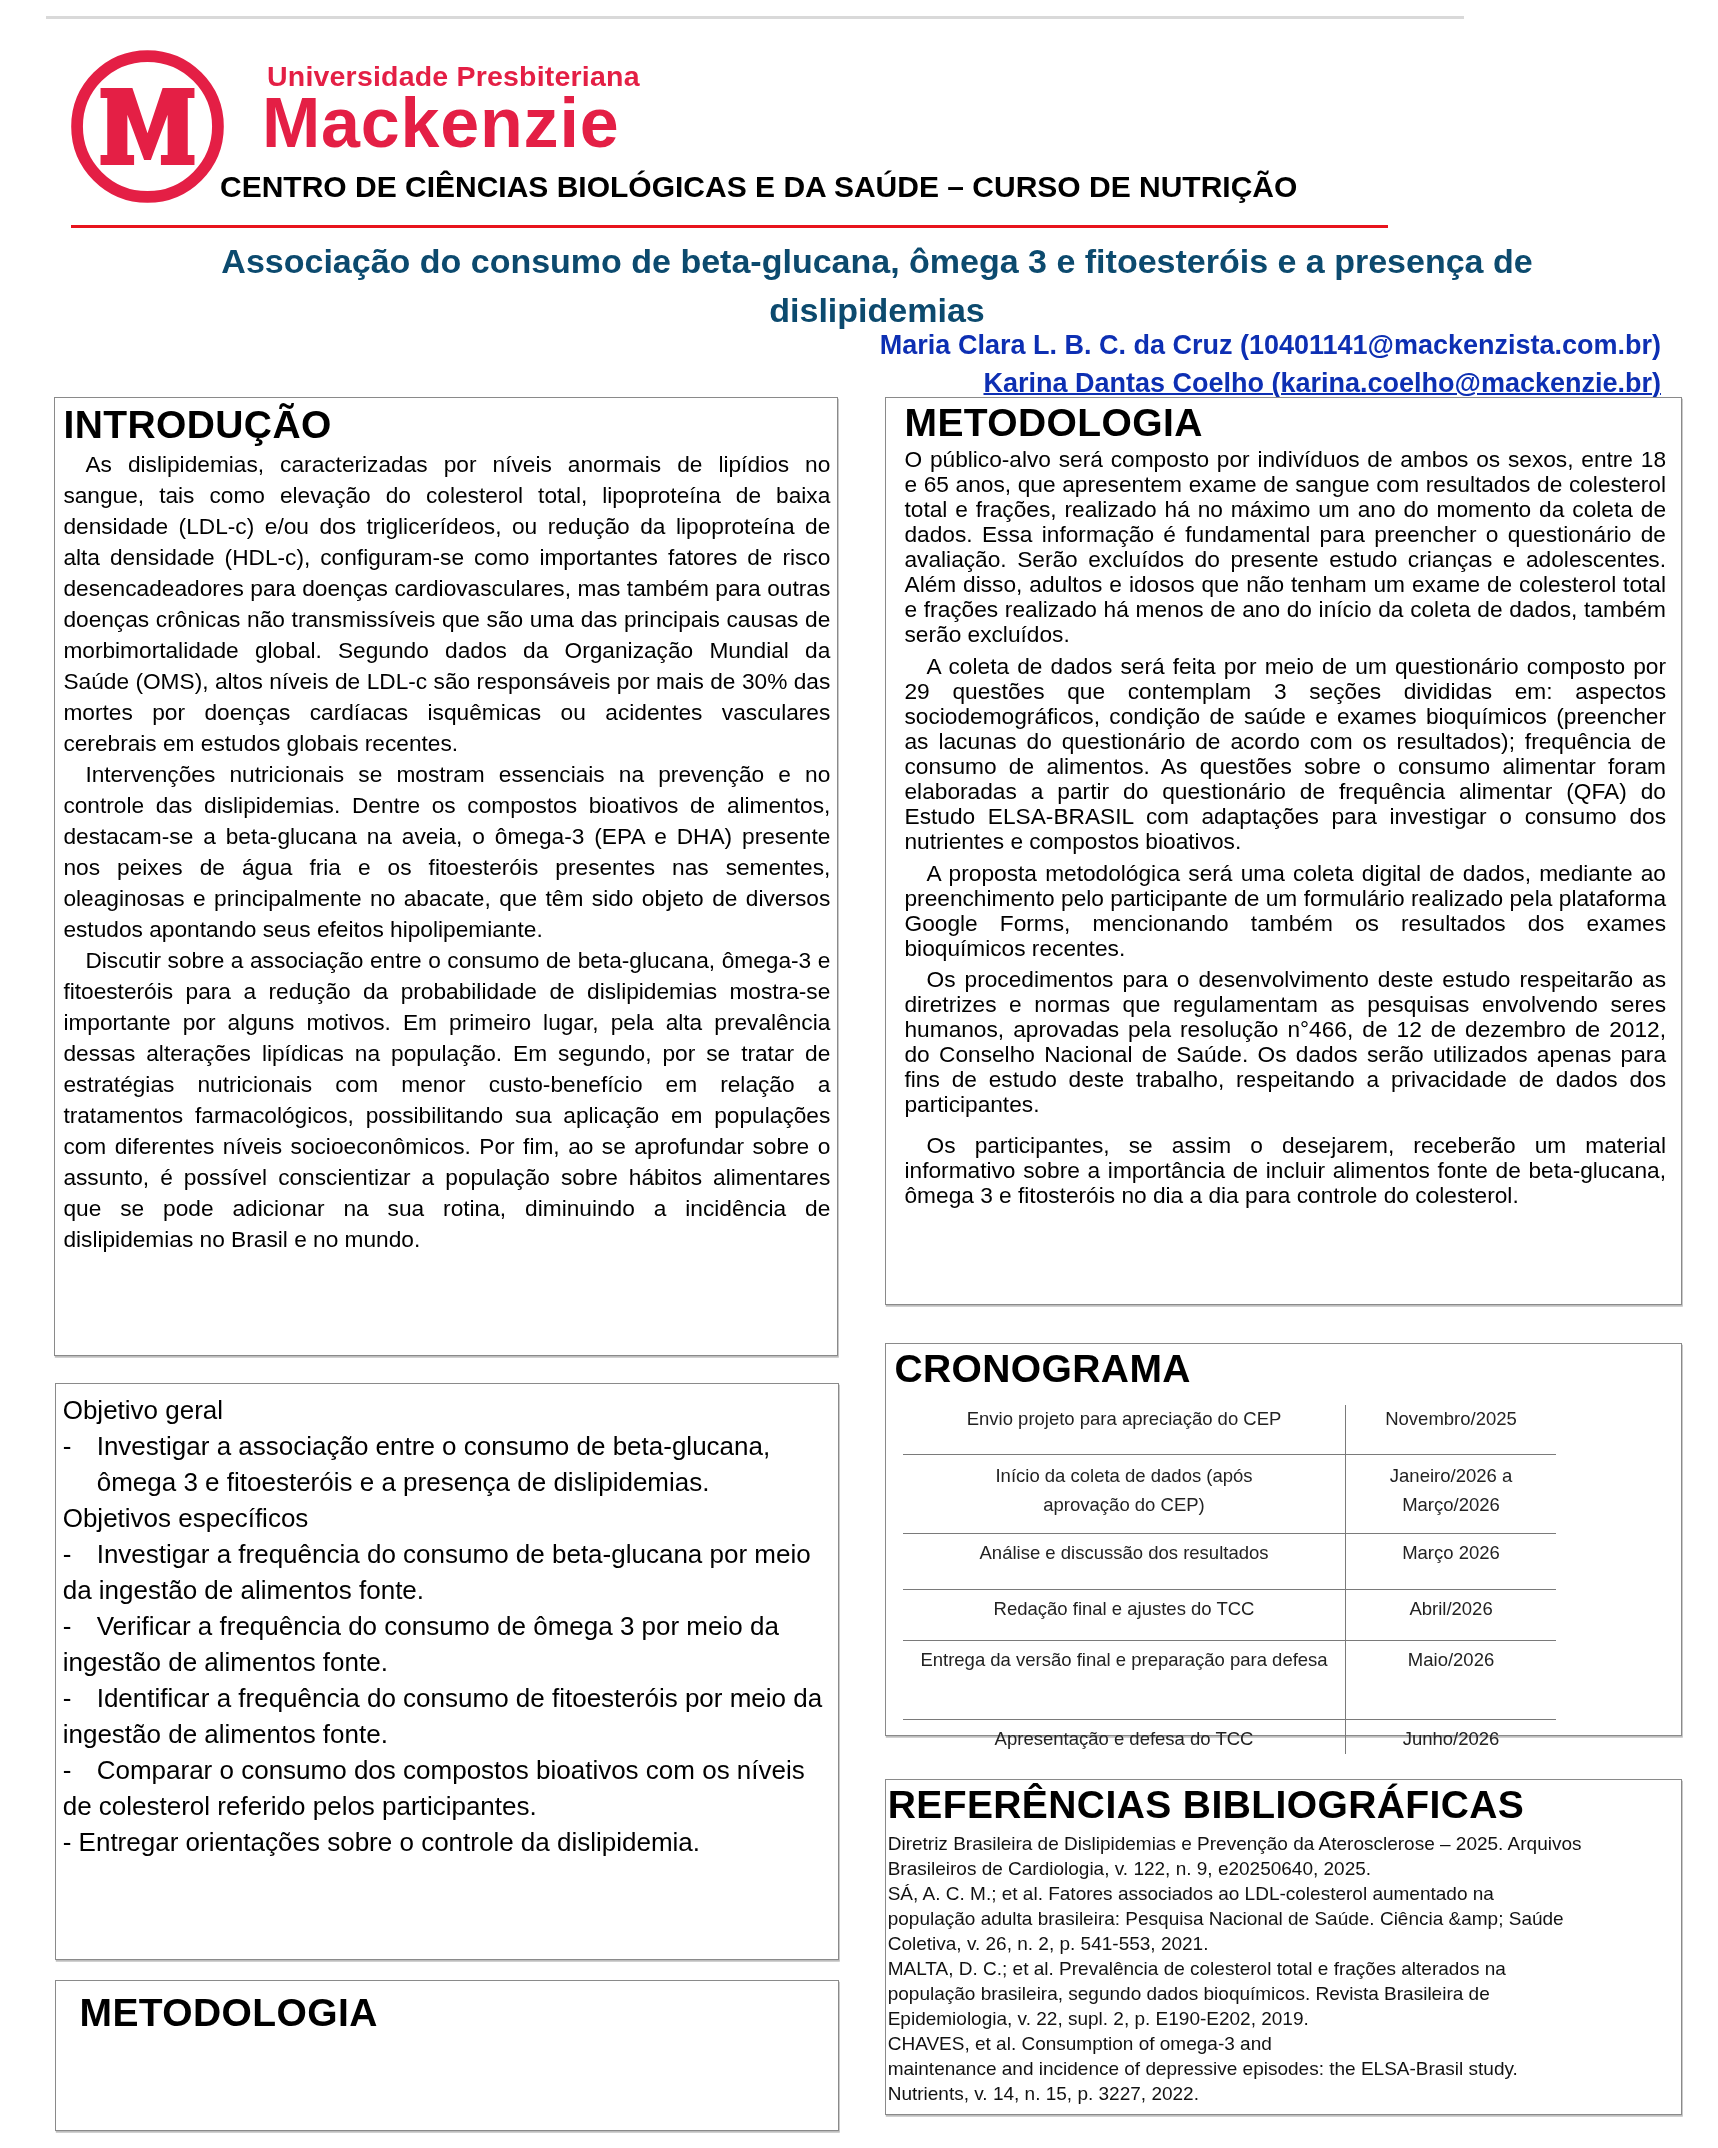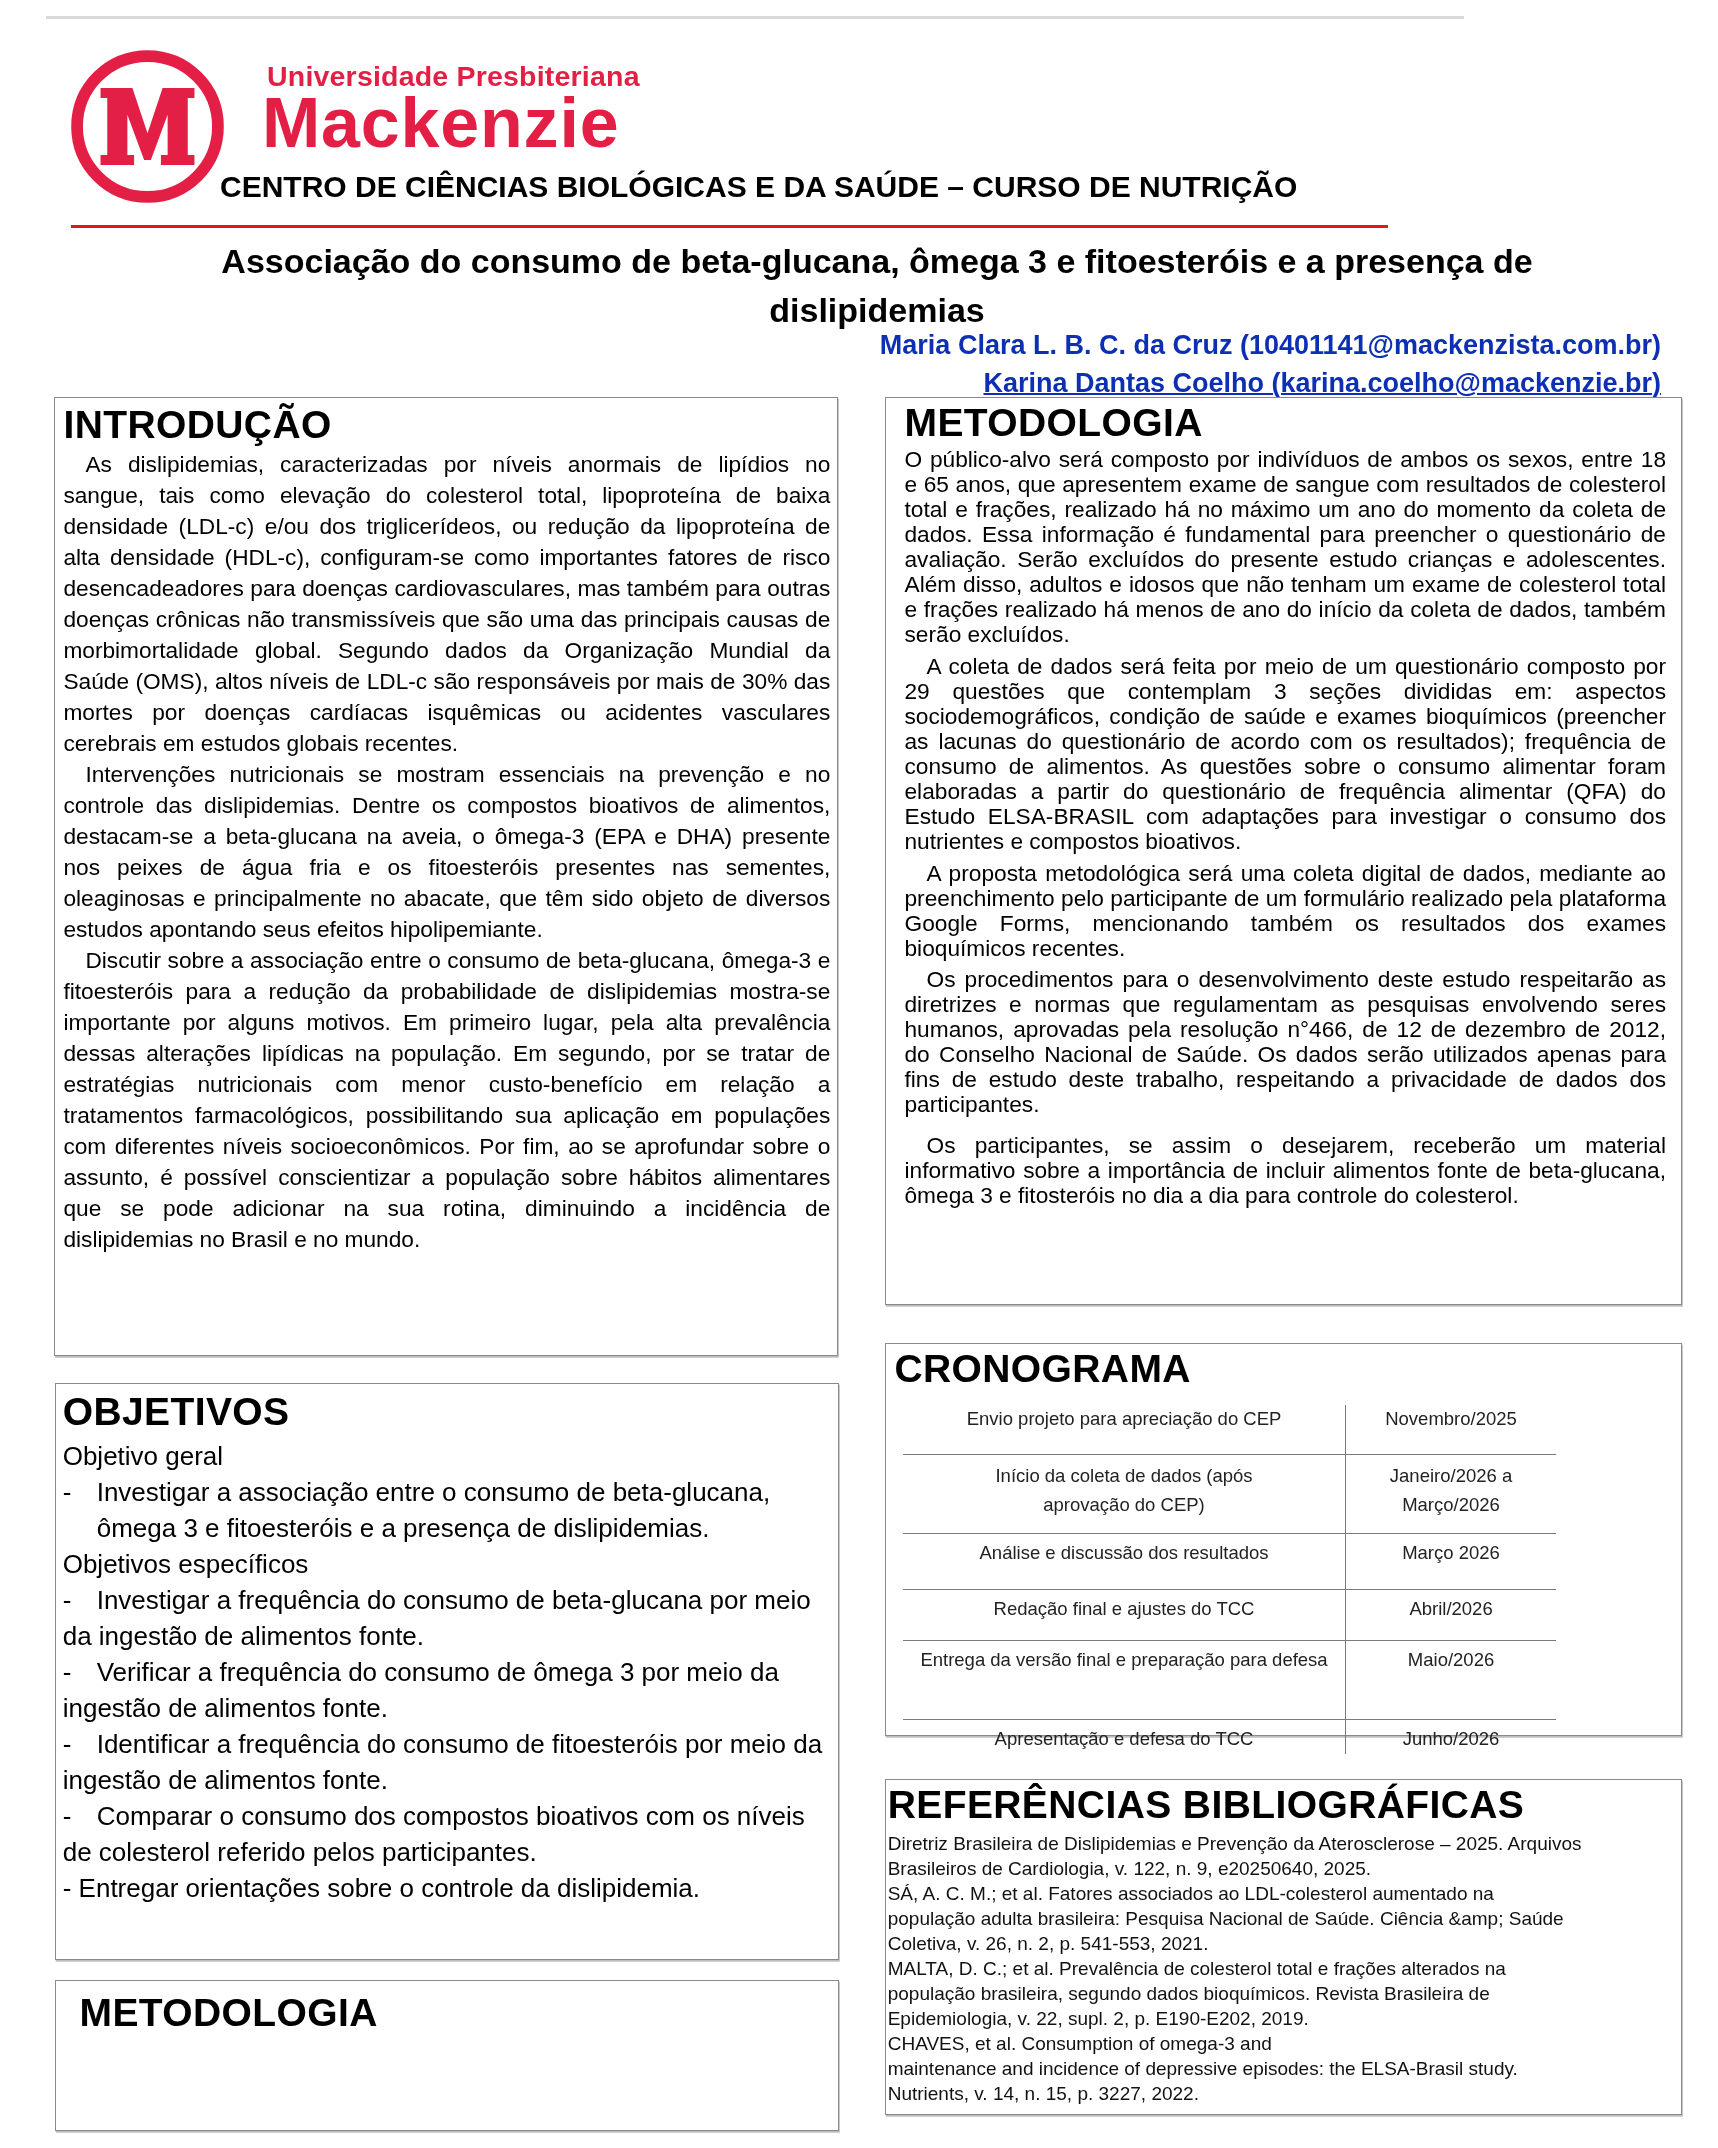--- a/index.html
+++ b/index.html
@@ -7,21 +7,21 @@
   body { position: relative; font-family: "Liberation Sans", sans-serif; color: #000; }
 
   .top-rule { position: absolute; left: 46px; top: 16px; width: 1418px; height: 2.5px; background: #d9d9d9; }
 
   .logo { position: absolute; left: 67px; top: 46px; width: 161px; height: 161px; }
   .uni-name { position: absolute; left: 267px; top: 60px; font-size: 28.5px; font-weight: bold; color: #e41f45; letter-spacing: 0.2px; }
   .brand { position: absolute; left: 262px; top: 88px; font-size: 70px; font-weight: bold; color: #e41f45; line-height: 1; letter-spacing: 0.8px; }
   .center-name { position: absolute; left: 220px; top: 170px; font-size: 30px; font-weight: bold; color: #000; white-space: nowrap; }
   .red-rule { position: absolute; left: 71px; top: 225px; width: 1317px; height: 3.4px; background: #e8141d; }
 
-  .title { position: absolute; left: 101px; top: 237px; width: 1552px; text-align: center; font-size: 34px; font-weight: bold; color: #000000; line-height: 1.45; }
+  .title { position: absolute; left: 101px; top: 237px; width: 1552px; text-align: center; font-size: 34px; font-weight: bold; color: #0c4a6e; line-height: 1.45; }
   .authors { position: absolute; right: 57px; top: 326px; text-align: right; font-size: 27px; font-weight: bold; color: #0d2fb3; line-height: 1.42; }
   .authors .a2 { text-decoration: underline; text-decoration-thickness: 1.7px; }
 
   .box { position: absolute; border: 1.7px solid #8a8a8a; background: #fff; box-shadow: 0.8px 1.7px 0 #bdbdbd; }
   .box h2 { font-size: 39px; font-weight: bold; line-height: 1.05; letter-spacing: 0.4px; }
 
   .intro { left: 54px; top: 397px; width: 784px; height: 959px; padding: 6.7px 6.7px 0 8.4px; }
   .intro h2 { margin-bottom: 3.4px; }
   .intro p { font-size: 22.7px; line-height: 31px; text-align: justify; text-indent: 22px; }
 
@@ -87,21 +87,20 @@
 </div>
 
 <section class="box intro">
   <h2>INTRODUÇÃO</h2>
   <p>As dislipidemias, caracterizadas por níveis anormais de lipídios no sangue, tais como elevação do colesterol total, lipoproteína de baixa densidade (LDL-c) e/ou dos triglicerídeos, ou redução da lipoproteína de alta densidade (HDL-c), configuram-se como importantes fatores de risco desencadeadores para doenças cardiovasculares, mas também para outras doenças crônicas não transmissíveis que são uma das principais causas de morbimortalidade global. Segundo dados da Organização Mundial da Saúde (OMS), altos níveis de LDL-c são responsáveis por mais de 30% das mortes por doenças cardíacas isquêmicas ou acidentes vasculares cerebrais em estudos globais recentes.</p>
   <p>Intervenções nutricionais se mostram essenciais na prevenção e no controle das dislipidemias. Dentre os compostos bioativos de alimentos, destacam-se a beta-glucana na aveia, o ômega-3 (EPA e DHA) presente nos peixes de água fria e os fitoesteróis presentes nas sementes, oleaginosas e principalmente no abacate, que têm sido objeto de diversos estudos apontando seus efeitos hipolipemiante.</p>
   <p>Discutir sobre a associação entre o consumo de beta-glucana, ômega-3 e fitoesteróis para a redução da probabilidade de dislipidemias mostra-se importante por alguns motivos. Em primeiro lugar, pela alta prevalência dessas alterações lipídicas na população. Em segundo, por se tratar de estratégias nutricionais com menor custo-benefício em relação a tratamentos farmacológicos, possibilitando sua aplicação em populações com diferentes níveis socioeconômicos. Por fim, ao se aprofundar sobre o assunto, é possível conscientizar a população sobre hábitos alimentares que se pode adicionar na sua rotina, diminuindo a incidência de dislipidemias no Brasil e no mundo.</p>
 </section>
 
 <section class="box obj">
-  <h2>OBJETIVOS</h2>
   <div class="sub">Objetivo geral</div>
   <div class="item hang"><span class="dash">-</span><span>Investigar a associação entre o consumo de beta-glucana, ômega 3 e fitoesteróis e a presença de dislipidemias.</span></div>
   <div class="sub">Objetivos específicos</div>
   <div class="item"><span class="dash">-</span><span>Investigar a frequência do consumo de beta-glucana por meio da ingestão de alimentos fonte.</span></div>
   <div class="item"><span class="dash">-</span><span>Verificar a frequência do consumo de ômega 3 por meio da ingestão de alimentos fonte.</span></div>
   <div class="item"><span class="dash">-</span><span>Identificar a frequência do consumo de fitoesteróis por meio da ingestão de alimentos fonte.</span></div>
   <div class="item"><span class="dash">-</span><span>Comparar o consumo dos compostos bioativos com os níveis de colesterol referido pelos participantes.</span></div>
   <div class="item"><span>-</span> <span>Entregar orientações sobre o controle da dislipidemia.</span></div>
 </section>
 

